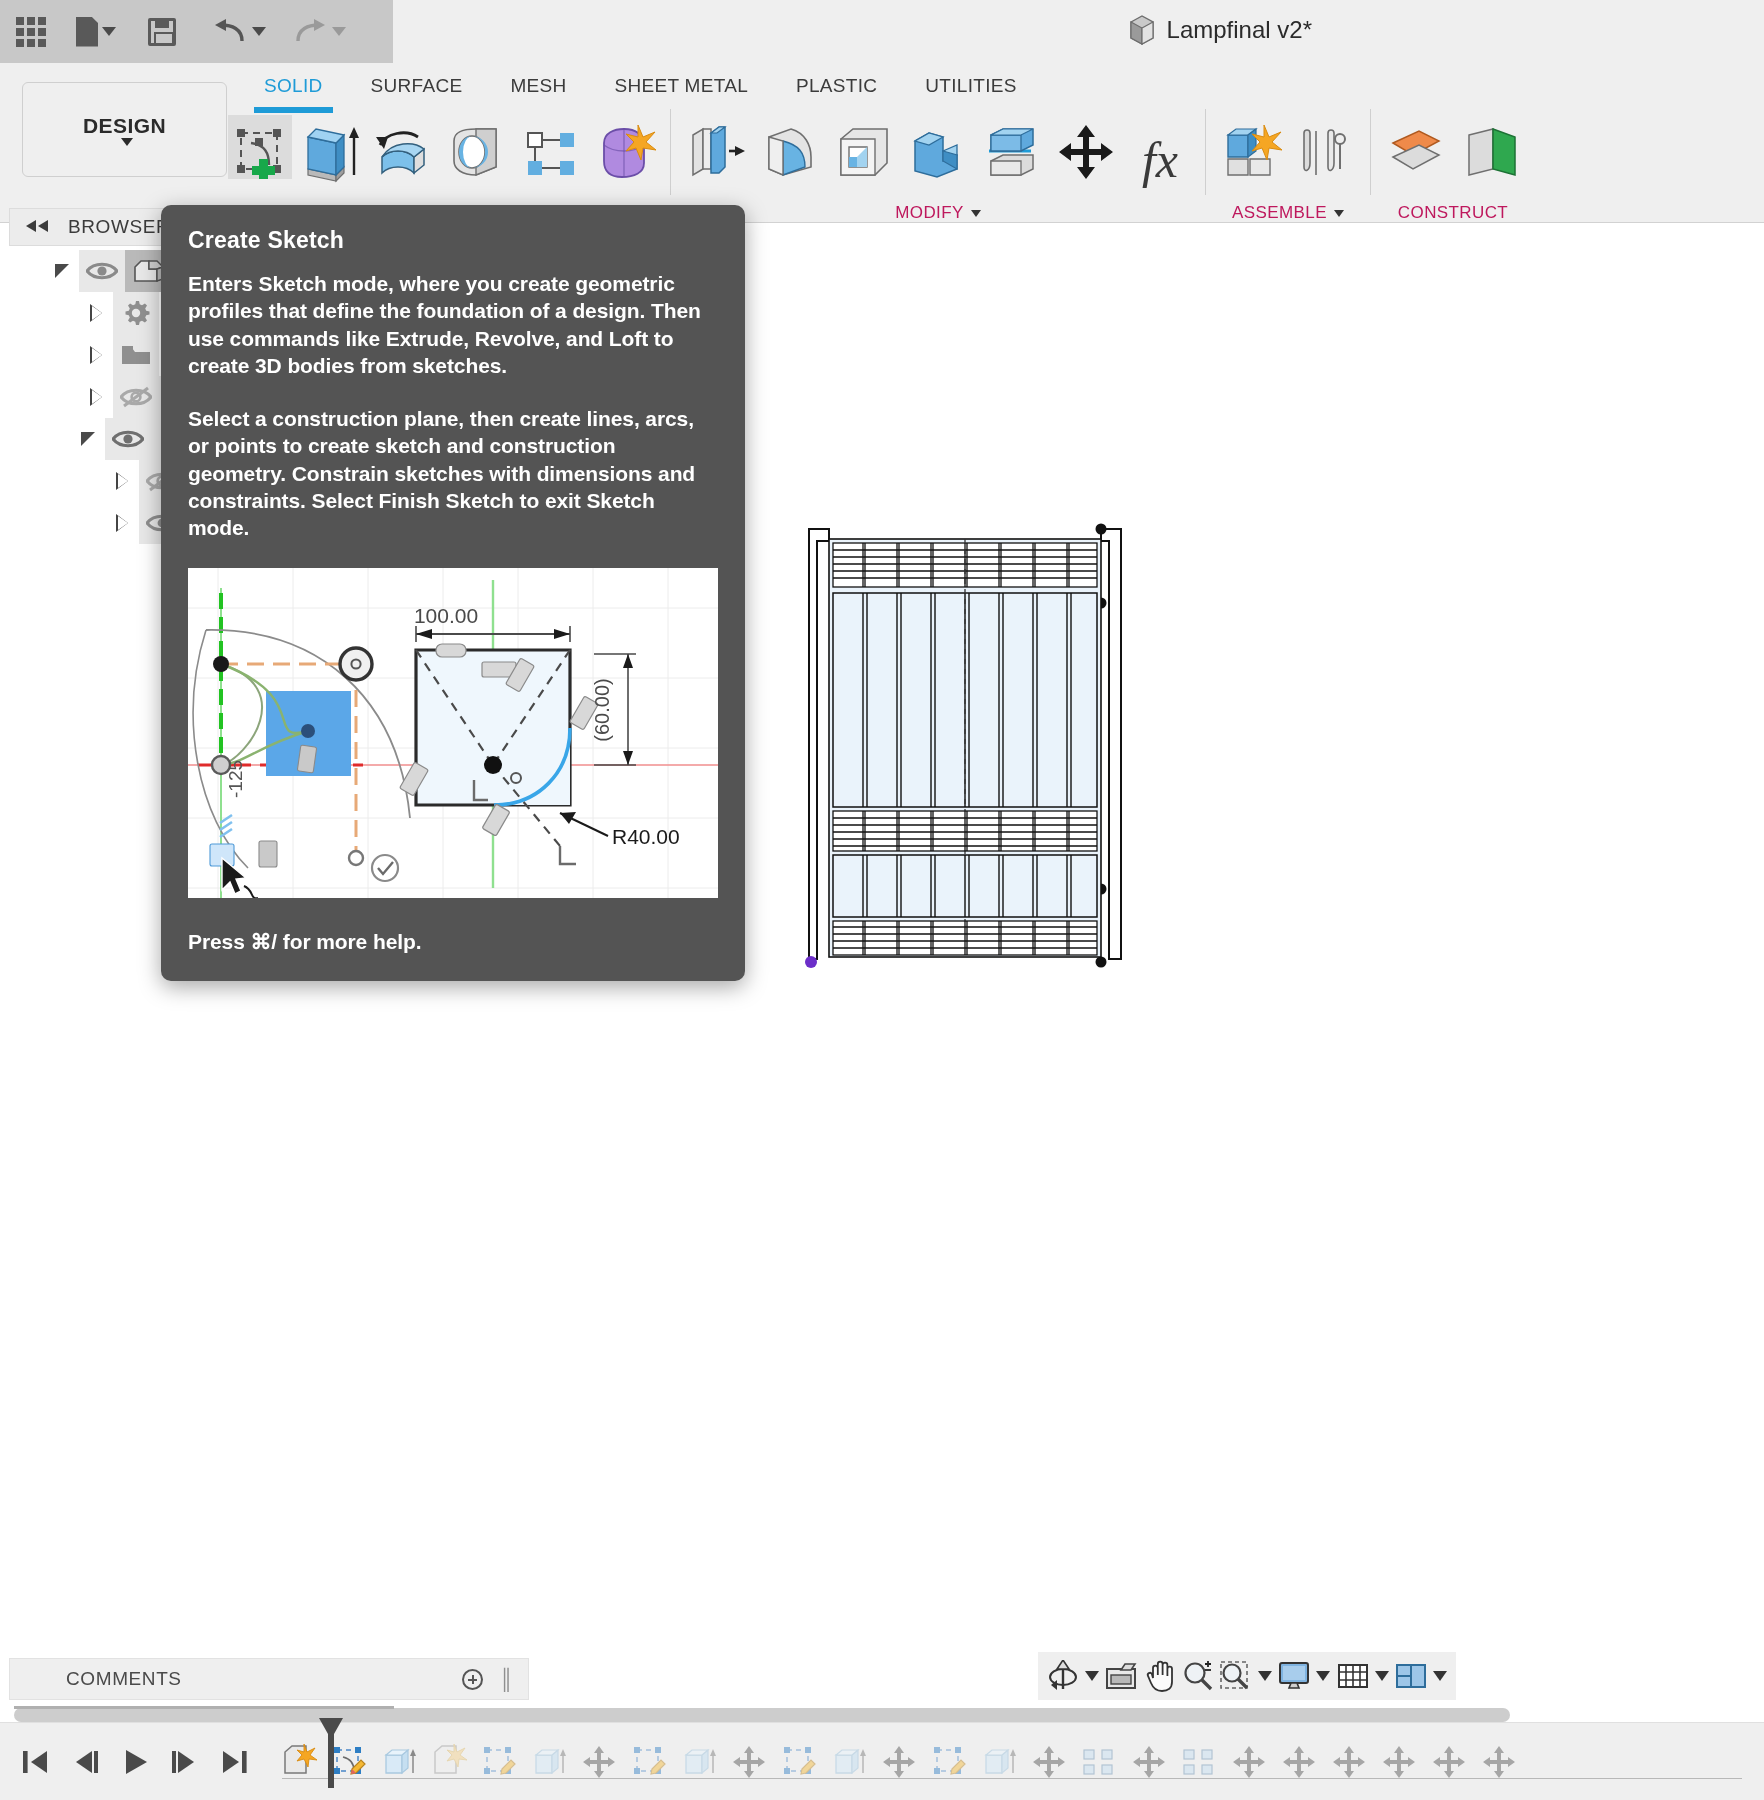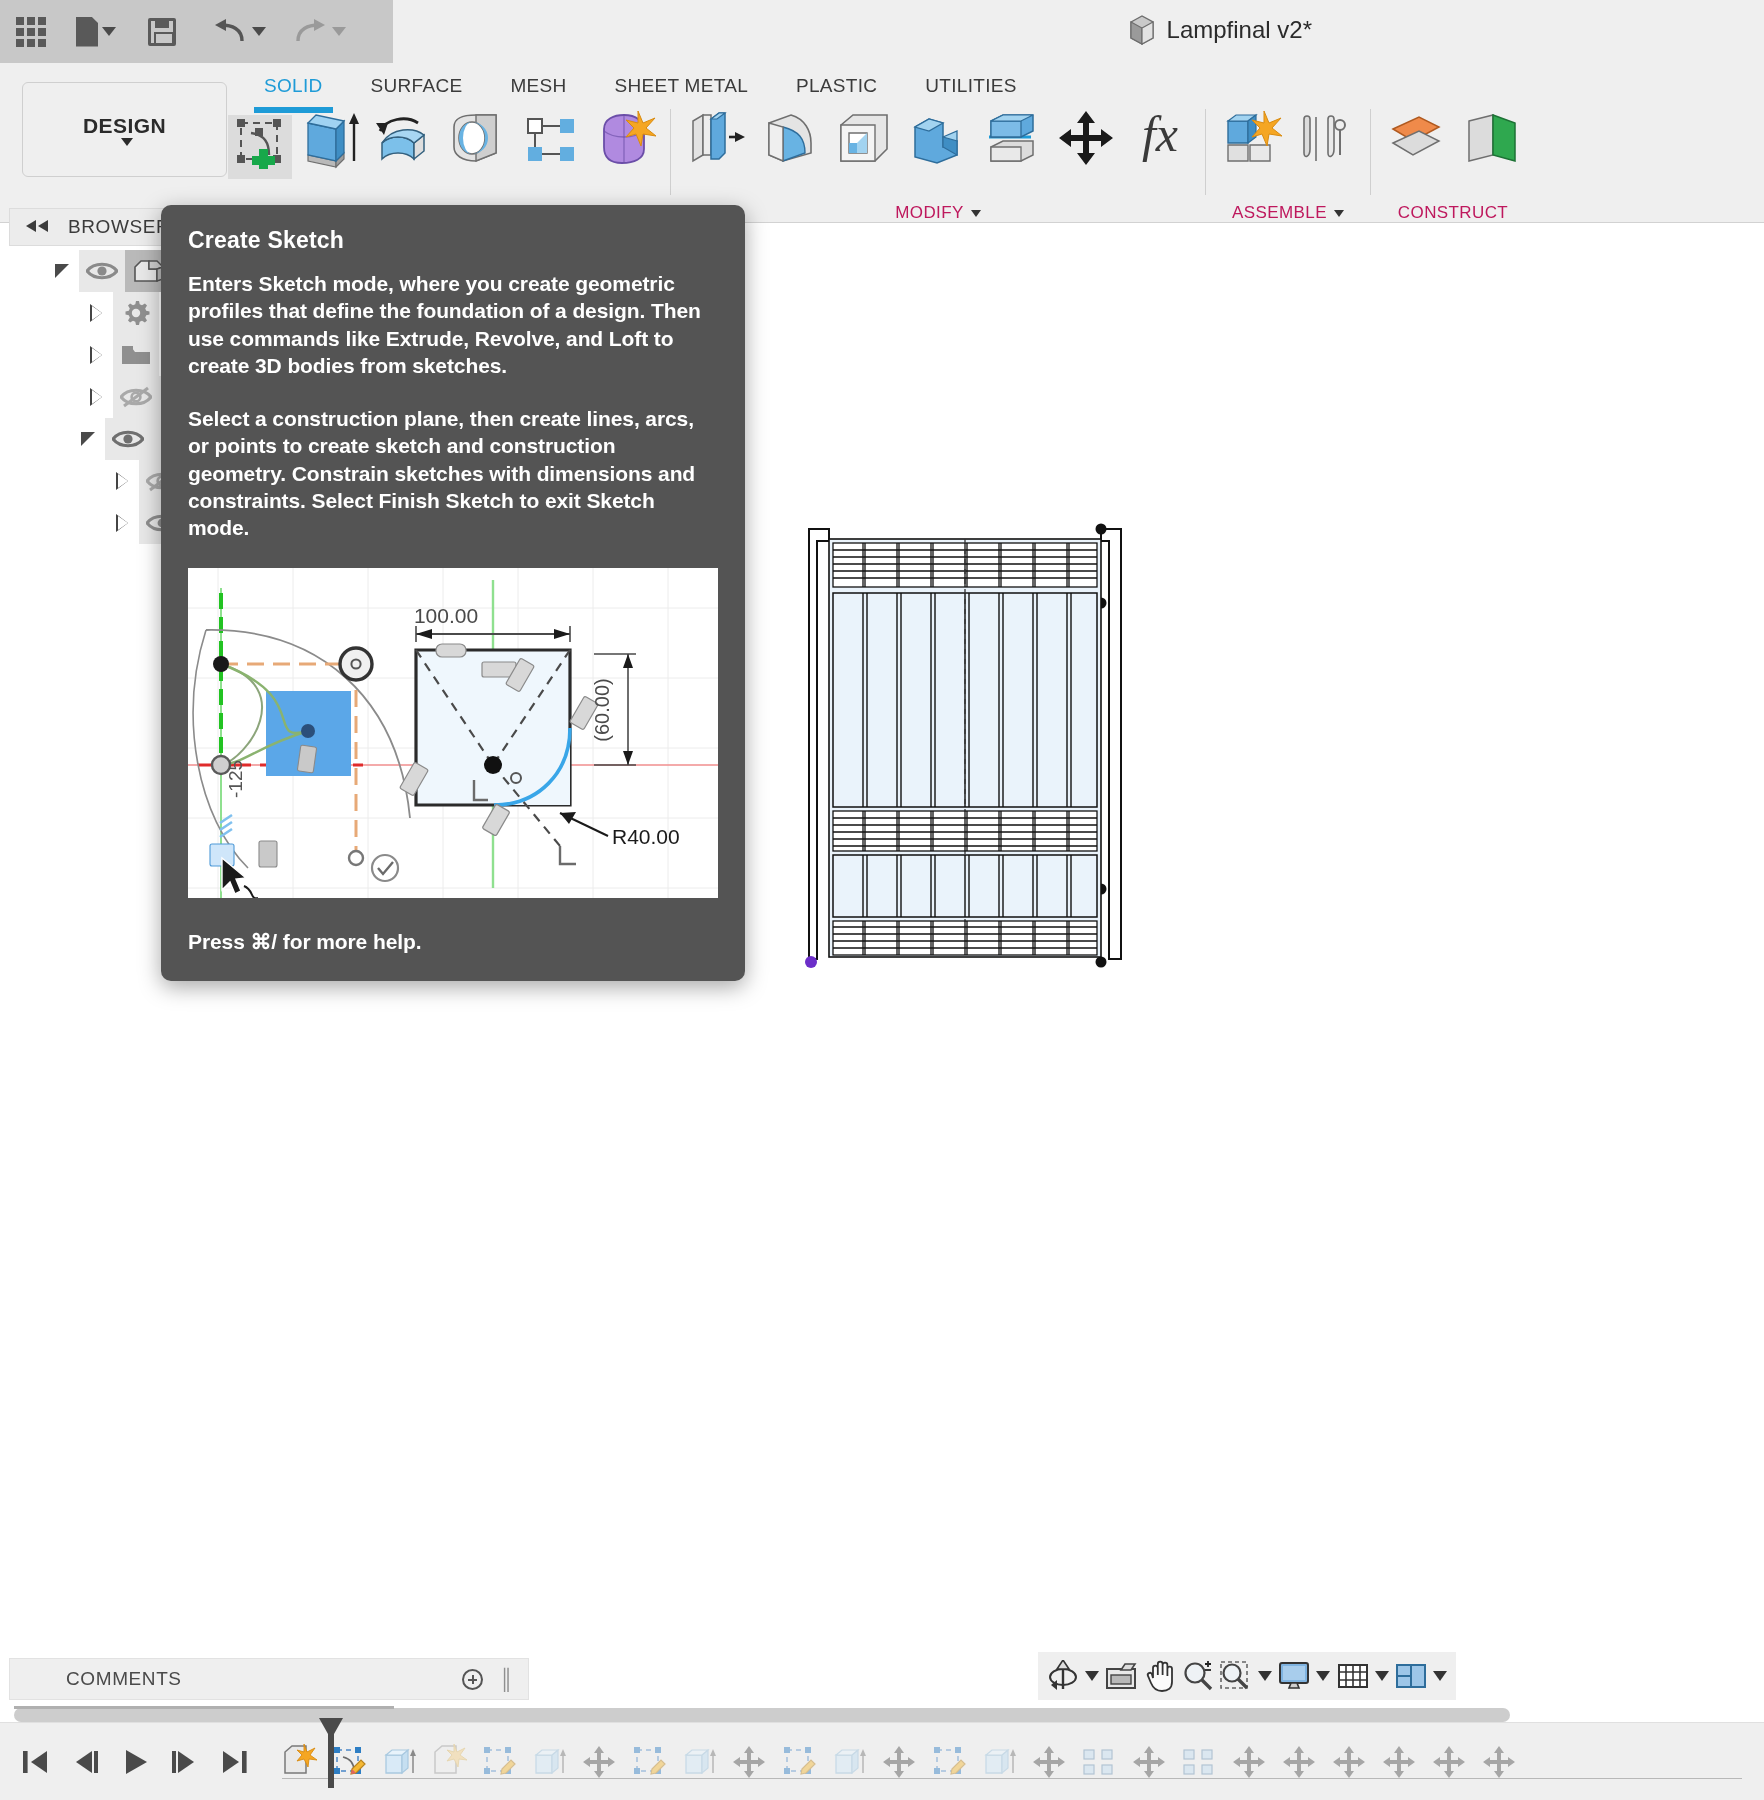--- a/index.html
+++ b/index.html
@@ -71,21 +71,21 @@
   }
   .tab.active { color:#1e9bd7; font-weight:normal; position:relative; }
   .tab.active:after {
     content:""; position:absolute; left:14px; right:14px; bottom:-10px; height:6px; background:#1e9bd7;
   }
 
   #ribbon-tools {
     position:absolute; left:228px; top:46px; right:0; height:110px;
     display:flex; align-items:flex-start;
   }
-  .tool { width:74px; height:76px; display:flex;align-items:flex-start;justify-content:center; cursor:pointer; position:relative;}
+  .tool { width:74px; height:76px; display:flex;align-items:flex-end;justify-content:center; cursor:pointer; position:relative;}
   .tool.sel { background:#dcdcdc; width:64px;height:64px; margin-top:6px;}
   .panel-group { display:flex; flex-direction:column; align-items:center; position:relative;}
   .panel-row { display:flex; align-items:flex-start; }
   .panel-label {
     font-size:17px; color:#be185d; letter-spacing:.4px; display:flex; align-items:center; gap:5px;
     margin-top:18px;
   }
   .panel-label .caret-dn{border-left-width:5px;border-right-width:5px;border-top-width:7px;border-top-color:#333;margin-left:2px;}
   .vdiv { width:1px; background:#cfcfcf; height:86px; margin:0 8px; }
 

